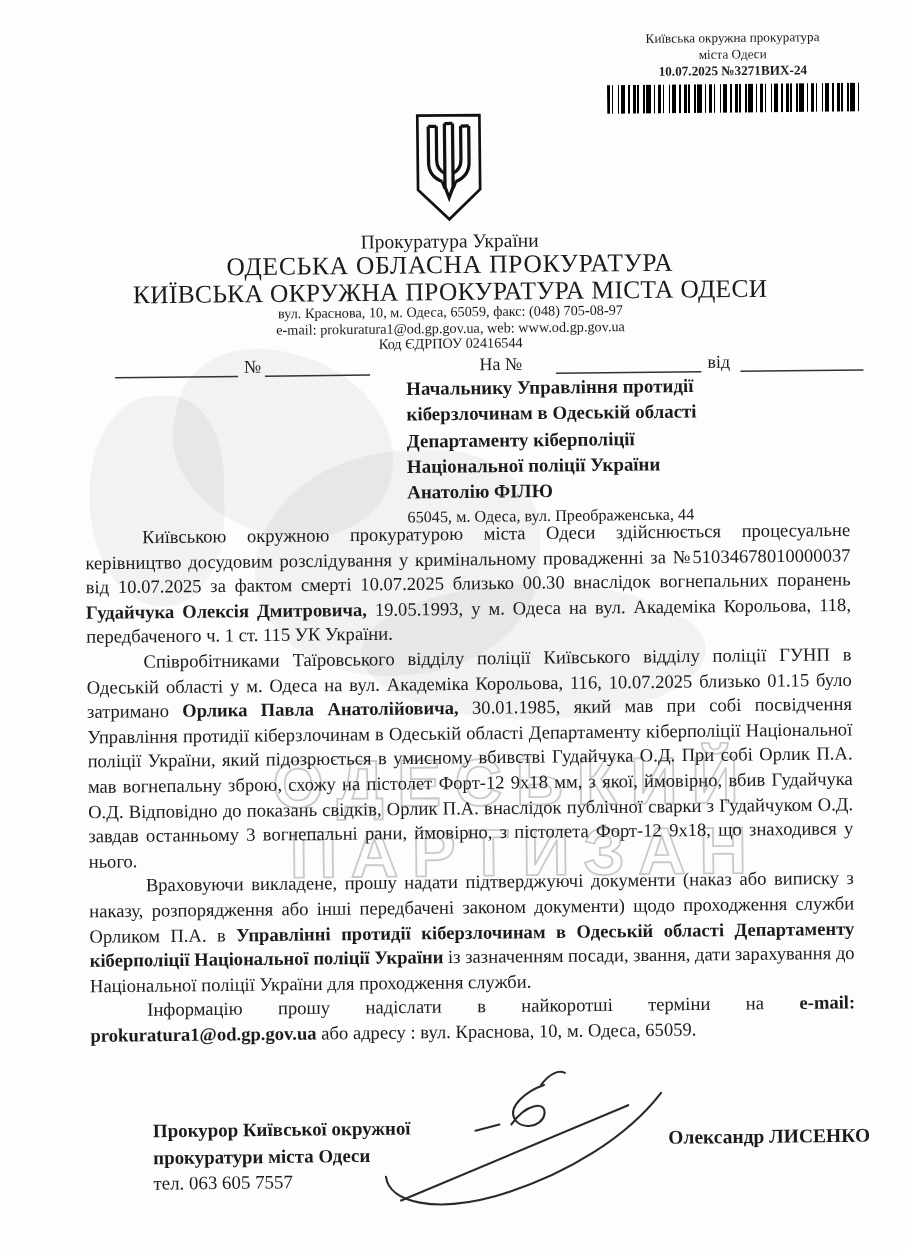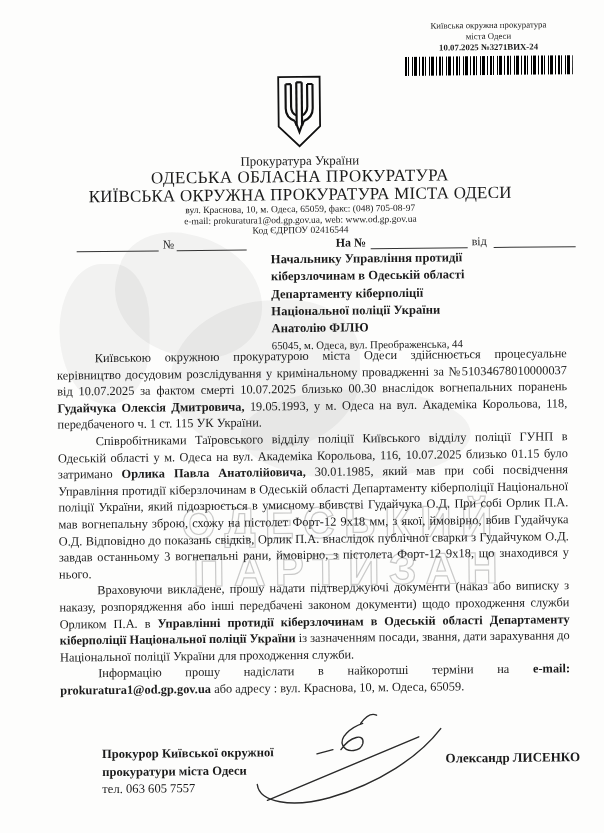--- a/index.html
+++ b/index.html
@@ -29,21 +29,21 @@
   .org-main{top:167px;font-size:17px;letter-spacing:0.5px;}
   .org-sub{top:185px;font-size:17px;letter-spacing:0.2px;}
   .contact{font-size:9.5px;line-height:10.5px;}
   .a1{top:204px;} .a2{top:214.5px;} .a3{top:225px;}
   
   .refline{position:absolute;left:0;top:236px;width:604px;height:18px;
            font-size:12px;z-index:2;}
   .refline span{position:absolute;top:0;}
   .uline{border-bottom:1px solid #333;height:13px;display:inline-block;}
   .u1{left:78px;width:82px;} .lblno{left:164px;}
-  .u2{left:178px;width:70px;} .lblna{left:337px;font-weight:bold;}
+  .u2{left:178px;width:70px;} .lblna{left:321px;}
   .u3{left:372px;width:97px;} .lblvid{left:473px;text-align:right;}
   .u4{left:495px;width:82px;}
   
   .addressee{position:absolute;left:272px;top:251px;width:310px;z-index:2;}
   .addressee .ln{font-weight:bold;font-size:12.6px;line-height:17.3px;}
   .addressee .addr{font-size:10.8px;margin-top:2px;}
   
   .body-text{position:absolute;left:57px;top:348px;width:510px;z-index:1;
              font-size:12.4px;line-height:16.6px;text-align:justify;}
   .para{margin:0;text-indent:38px;}

